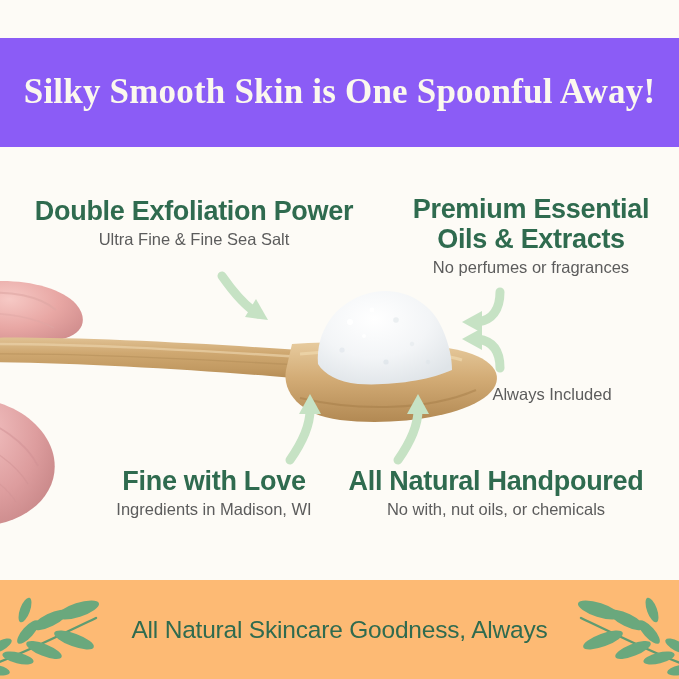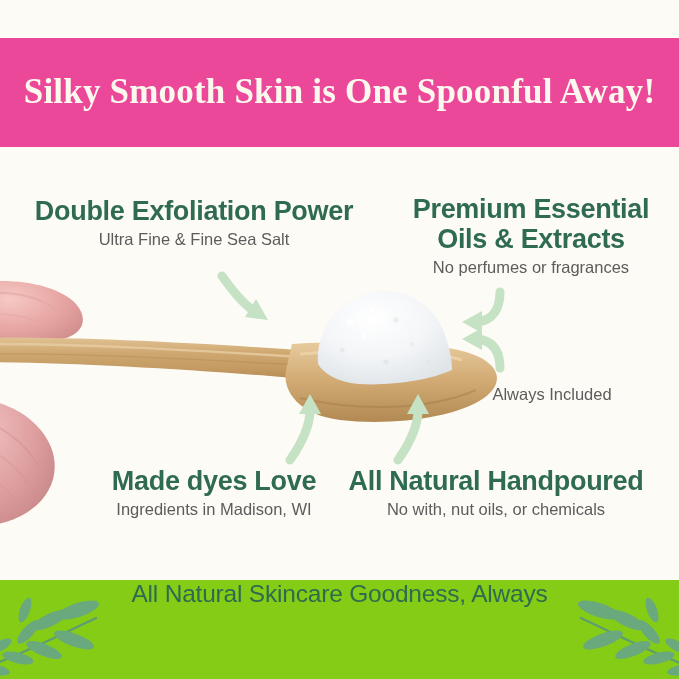--- a/index.html
+++ b/index.html
@@ -22,21 +22,21 @@
     overflow: hidden;
   }
 
   
   .header-banner {
     position: absolute;
     left: 0;
     top: 38px;
     width: 679px;
     height: 109px;
-    background: #ec4899;
+    background: #8b5cf6;
     display: flex;
     align-items: center;
     justify-content: center;
     box-sizing: border-box;
   }
   .header-title {
     font-family: "Liberation Serif", "DejaVu Serif", serif;
     font-weight: bold;
     font-size: 35px;
     color: #fbf8ee;
@@ -94,22 +94,23 @@
     pointer-events: none;
   }
 
   
   .footer-banner {
     position: absolute;
     left: 0;
     top: 580px;
     width: 679px;
     height: 99px;
-    background: #84cc16;
+    background: #fdba74;
     display: flex;
+    align-items: center;
     justify-content: center;
     overflow: hidden;
   }
   .footer-text {
     color: #2f6b4f;
     font-size: 24.5px;
     letter-spacing: -0.2px;
     text-align: center;
     white-space: nowrap;
     position: relative;
@@ -257,21 +258,21 @@
   <div class="feature" id="feature-exfoliation">
     <div class="feature-title">Double Exfoliation Power</div>
     <div class="feature-sub">Ultra Fine &amp; Fine Sea Salt</div>
   </div>
 
   <div class="feature" id="feature-spoon">
     <div class="feature-sub">Always Included</div>
   </div>
 
   <div class="feature" id="feature-love">
-    <div class="feature-title">Made dyes Love</div>
+    <div class="feature-title">Fine with Love</div>
     <div class="feature-sub">Ingredients in Madison, WI</div>
   </div>
 
   <div class="feature" id="feature-ingredients">
     <div class="feature-title">All Natural Handpoured</div>
     <div class="feature-sub">No with, nut oils, or chemicals</div>
   </div>
 
   <div class="footer-banner">
 

